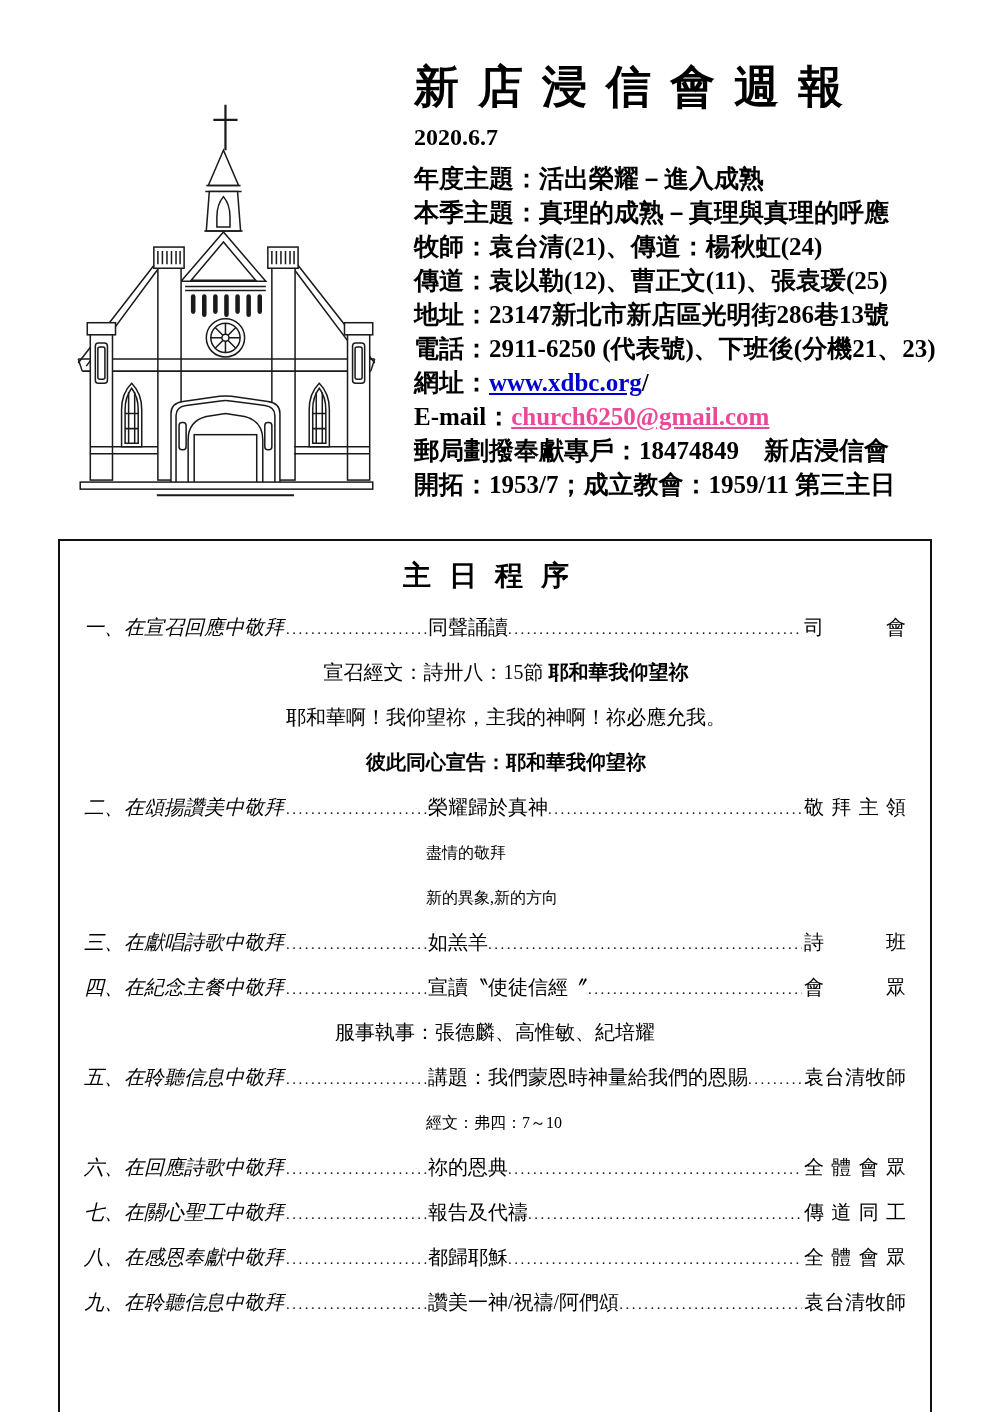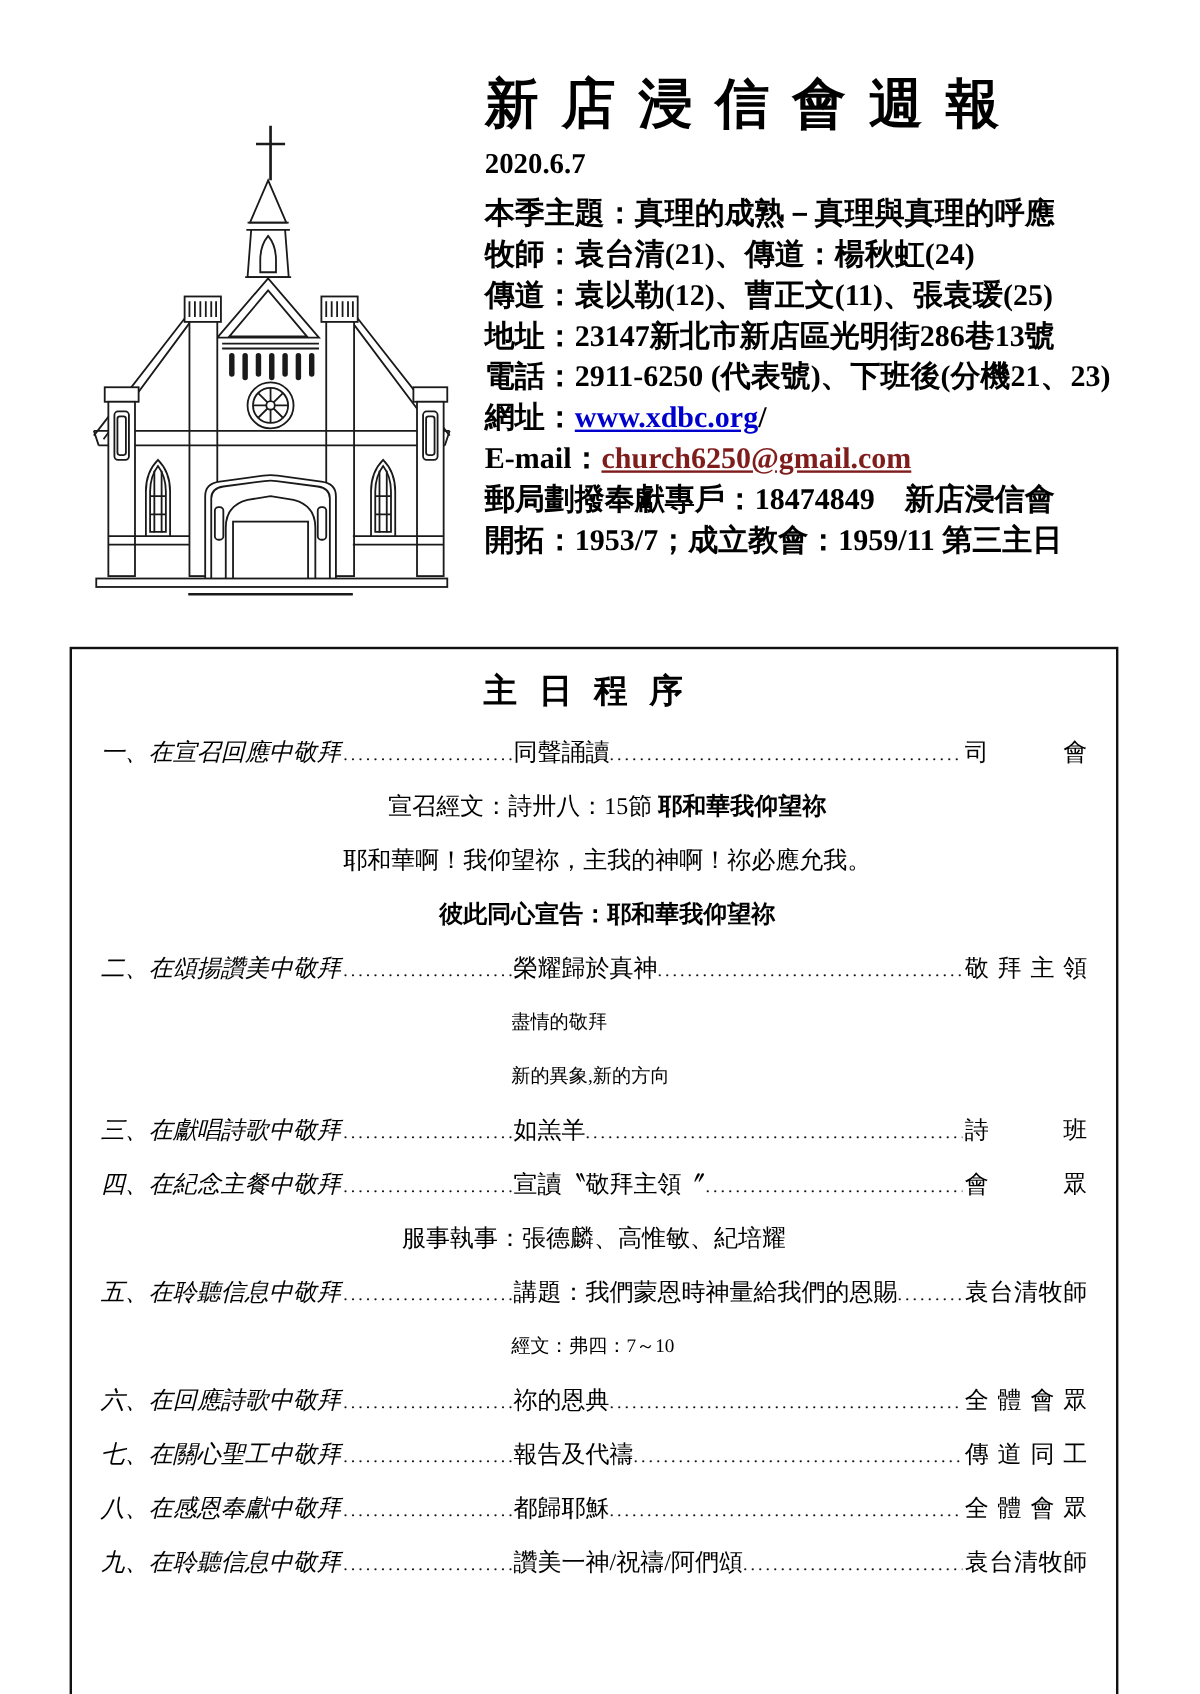--- a/index.html
+++ b/index.html
@@ -2,21 +2,21 @@
 <html><head>
 <meta charset="utf-8">
 <style>
   html,body { margin:0; padding:0; background:#fff; }
   .page {
     position:relative; width:1000px; height:1412px; background:#ffffff;
     font-family:"Liberation Serif","DejaVu Serif",serif; color:#000; overflow:hidden;
   }
   
   .church { position:absolute; left:56px; top:88px; width:348px; height:420px; }
-  .head-right { position:absolute; left:404px; top:56px; width:540px; }
+  .head-right { position:absolute; left:414px; top:56px; width:540px; }
   .title { margin:0; font-size:45px; font-weight:600; letter-spacing:19px; line-height:62px; white-space:nowrap; }
   .date  { font-size:24px; font-weight:bold; padding-right:30px; line-height:34px; margin-top:2px; }
   .info  { margin-top:8px; }
   .info-line { font-size:25px; font-weight:bold; line-height:34px; white-space:nowrap; }
   .info-line a { text-decoration:underline; font-weight:bold; }
   
   .program-box {
     position:absolute; left:58px; top:539px; width:874px; height:892px;
     border:2.5px solid #111; box-sizing:border-box; padding:12px 24px 0 24px;
   }
@@ -105,27 +105,28 @@
 
       <rect x="24" y="390" width="290" height="7" fill="#fff"></rect>
       <path d="M100 403 H236" stroke-width="2"></path>
     </g>
   </svg>
 
   <div class="head-right">
     <h1 class="title">新店浸信會週報</h1>
     <div class="date">2020.6.7</div>
     <div class="info">
+        <div class="info-line"><span>年度主題：活出榮耀－進入成熟</span></div>
         <div class="info-line"><span>本季主題：真理的成熟－真理與真理的呼應</span></div>
         <div class="info-line"><span>牧師：袁台清(21)、傳道：楊秋虹(24)</span></div>
         <div class="info-line"><span>傳道：袁以勒(12)、曹正文(11)、張袁瑗(25)</span></div>
         <div class="info-line"><span>地址：23147新北市新店區光明街286巷13號</span></div>
         <div class="info-line"><span>電話：2911-6250 (代表號)、下班後(分機21、23)</span></div>
         <div class="info-line"><span>網址：</span><a href="#" style="color: rgb(0, 0, 205);">www.xdbc.org</a><span>/</span></div>
-        <div class="info-line"><span>E-mail：</span><a href="#" style="color: #7f1d1d; text-decoration: underline;">church6250@gmail.com</a></div>
+        <div class="info-line"><span>E-mail：</span><a href="#" style="color: #ec4899; text-decoration: underline;">church6250@gmail.com</a></div>
         <div class="info-line"><span>郵局劃撥奉獻專戶：18474849　新店浸信會</span></div>
         <div class="info-line"><span>開拓：1953/7；成立教會：1959/11 第三主日</span></div>
       </div>
   </div>
 
   <section class="program-box">
     <h2 class="prog-title">主日程序</h2>
     <div id="prog-rows">
         <div class="p-row">
           <span class="p-label">一、在宣召回應中敬拜</span>
@@ -149,21 +150,21 @@
         <div class="p-row">
           <span class="p-label">三、在獻唱詩歌中敬拜</span>
           <span class="dots d1"></span>
           <span class="p-mid">如羔羊</span>
           <span class="dots d2"></span>
           <span class="p-right">詩班</span>
         </div>
         <div class="p-row">
           <span class="p-label">四、在紀念主餐中敬拜</span>
           <span class="dots d1"></span>
-          <span class="p-mid">宣讀〝敬拜主領〞</span>
+          <span class="p-mid">宣讀〝使徒信經〞</span>
           <span class="dots d2"></span>
           <span class="p-right">會眾</span>
         </div>
         <div class="p-center">服事執事：張德麟、高惟敏、紀培耀</div>
         <div class="p-row">
           <span class="p-label">五、在聆聽信息中敬拜</span>
           <span class="dots d1"></span>
           <span class="p-mid">講題：我們蒙恩時神量給我們的恩賜</span>
           <span class="dots d2"></span>
           <span class="p-right">袁台清牧師</span>

